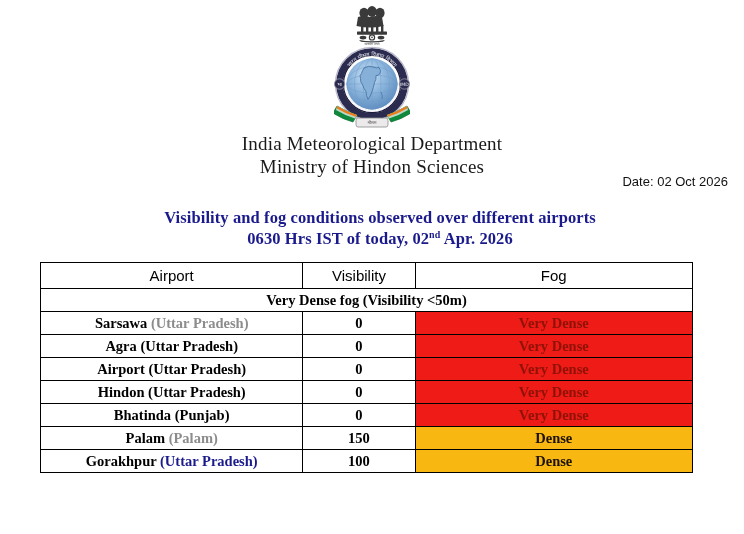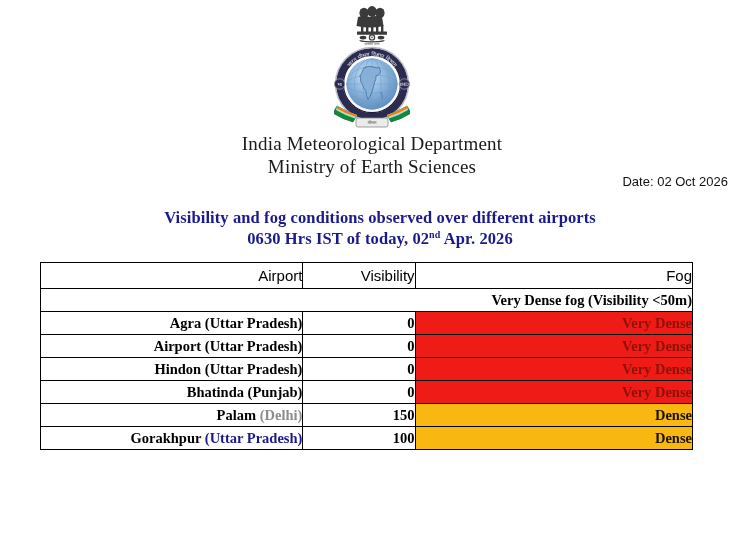--- a/index.html
+++ b/index.html
@@ -81,21 +81,21 @@
     top: 262px;
     width: 653px;
     border-collapse: collapse;
     table-layout: fixed;
     background: #ffffff;
   }
   #fog-table td, #fog-table th {
     border: 1.6px solid #000000;
     padding: 0;
     height: 22px;
-    text-align: right;
+    text-align: center;
     vertical-align: middle;
     font-family: "Liberation Serif", serif;
     font-weight: bold;
     font-size: 14.5px;
     color: #000000;
     background: #ffffff;
   }
   .col-airport  { width: 262px; }
   .col-vis      { width: 112px; }
   .col-fog      { width: 277px; }
@@ -229,21 +229,21 @@
         <path d="M24 74 h28 q2 0 2 2.5 v4 q0 2.5 -2 2.5 h-28 q-2 0 -2 -2.5 v-4 q0 -2.5 2 -2.5 z" fill="#eceaea" stroke="#8c8c8c" stroke-width="0.8"></path>
         <text x="38" y="80.4" font-family="DejaVu Sans, sans-serif" font-size="4.2" text-anchor="middle" fill="#3c3c3c">मौसम</text>
       </svg>
     </div>
 
   </div>
 </div>
 
 <div id="dept-heading">
   <div>India Meteorological Department</div>
-  <div>Ministry of Earth Sciences</div>
+  <div>Ministry of Hindon Sciences</div>
 </div>
 
 <div id="date-line">Date: 02 Oct 2026</div>
 
 <div id="report-title">
   <div>Visibility and fog conditions observed over different airports</div>
   <div><span>0630 Hrs IST of today, 02</span><sup>nd</sup><span> Apr. 2026</span></div>
 </div>
 
 <table id="fog-table">
@@ -257,41 +257,46 @@
       <th>Airport</th>
       <th>Visibility</th>
       <th>Fog</th>
     </tr>
   </thead>
   <tbody id="table-body">
       <tr class="section-row">
         <td colspan="3" class="section-verydense">Very Dense fog (Visibility &lt;50m)</td>
       </tr>
       <tr>
+        <td class="row-airport-cell"><span class="airport-name">Sarsawa</span> <span class="state-gray">(Uttar Pradesh)</span></td>
+        <td class="vis-value">0</td>
+        <td class="fog-verydense" style="background: rgb(239, 27, 22); color: rgb(143, 18, 8);">Very Dense</td>
+      </tr>
+      <tr>
         <td class="row-airport-cell"><span class="airport-name">Agra</span> <span class="state-black">(Uttar Pradesh)</span></td>
         <td class="vis-value">0</td>
         <td class="fog-verydense" style="background: rgb(239, 27, 22); color: rgb(143, 18, 8);">Very Dense</td>
       </tr>
       <tr>
         <td class="row-airport-cell"><span class="airport-name">Airport</span> <span class="state-black">(Uttar Pradesh)</span></td>
         <td class="vis-value">0</td>
         <td class="fog-verydense" style="background: rgb(239, 27, 22); color: rgb(143, 18, 8);">Very Dense</td>
       </tr>
       <tr>
         <td class="row-airport-cell"><span class="airport-name">Hindon</span> <span class="state-black">(Uttar Pradesh)</span></td>
         <td class="vis-value">0</td>
         <td class="fog-verydense" style="background: rgb(239, 27, 22); color: rgb(143, 18, 8);">Very Dense</td>
       </tr>
       <tr>
         <td class="row-airport-cell"><span class="airport-name">Bhatinda</span> <span class="state-black">(Punjab)</span></td>
         <td class="vis-value">0</td>
         <td class="fog-verydense" style="background: rgb(239, 27, 22); color: rgb(143, 18, 8);">Very Dense</td>
       </tr>
       <tr>
-        <td class="row-airport-cell"><span class="airport-name">Palam</span> <span class="state-gray">(Delhi)</span></td>
+        <td class="row-airport-cell"><span class="airport-name">Palam</span> <span class="state-gray">(Palam)</span></td>
         <td class="vis-value">150</td>
         <td class="fog-dense" style="background: rgb(249, 183, 18); color: rgb(28, 18, 6);">Dense</td>
       </tr>
       <tr>
         <td class="row-airport-cell"><span class="airport-name">Gorakhpur</span> <span class="state-blue">(Uttar Pradesh)</span></td>
         <td class="vis-value">100</td>
         <td class="fog-dense" style="background: rgb(249, 183, 18); color: rgb(28, 18, 6);">Dense</td>
       </tr>
     </tbody>
 </table>

